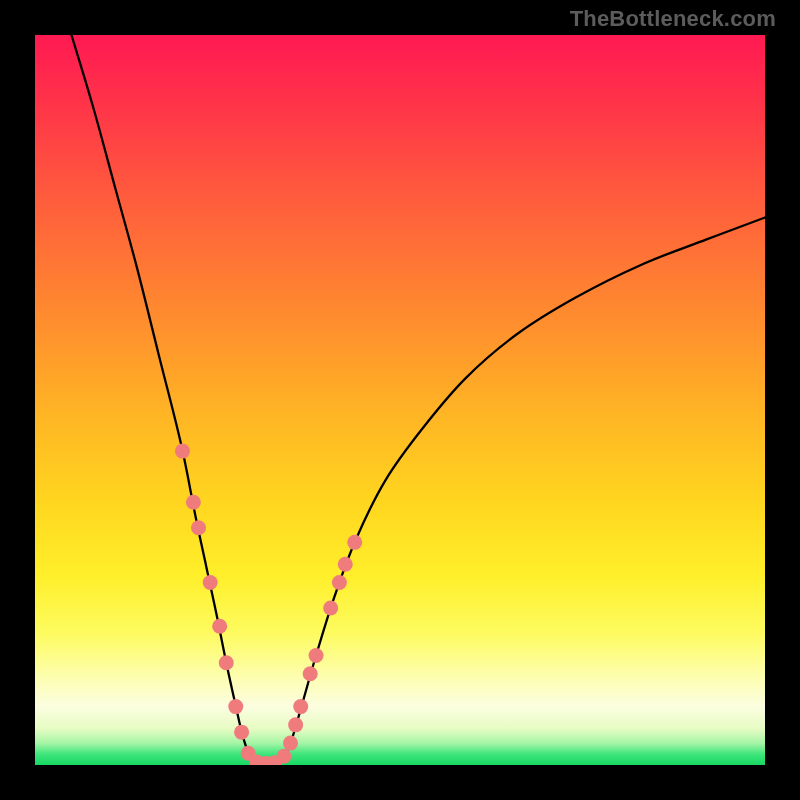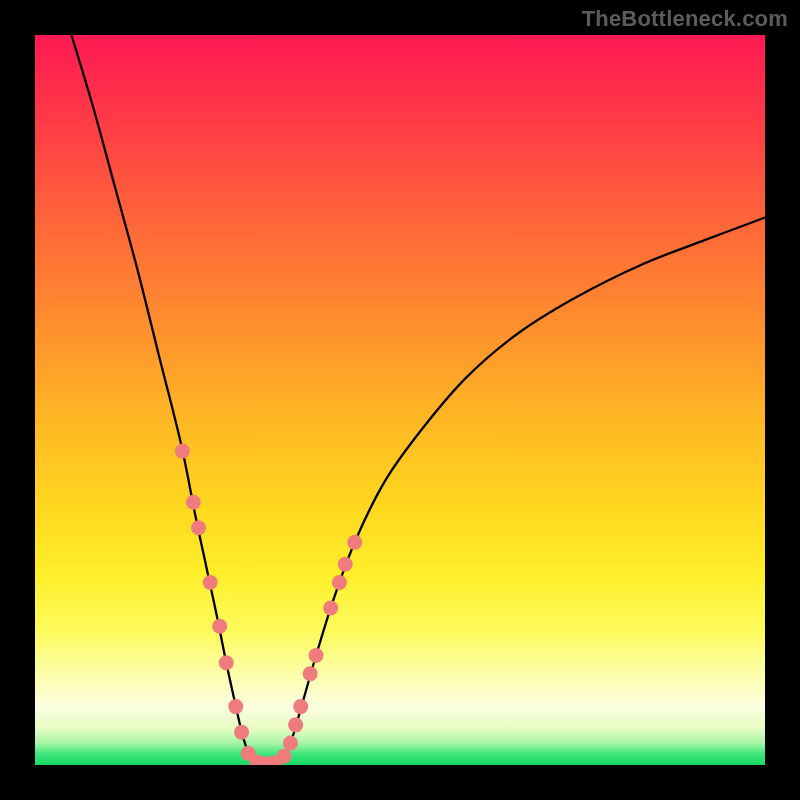--- a/index.html
+++ b/index.html
@@ -13,21 +13,21 @@
   }
   .frame {
     position: relative;
     width: 800px;
     height: 800px;
     background: #000;
   }
   .watermark {
     position: absolute;
     top: 6px;
-    right: 12px;
+    right: 24px;
     color: #5c5c5c;
     font-size: 22px;
     font-weight: 600;
     letter-spacing: 0.2px;
     z-index: 20;
     user-select: none;
   }
   .plot-area {
     position: absolute;
     left: 35px;

